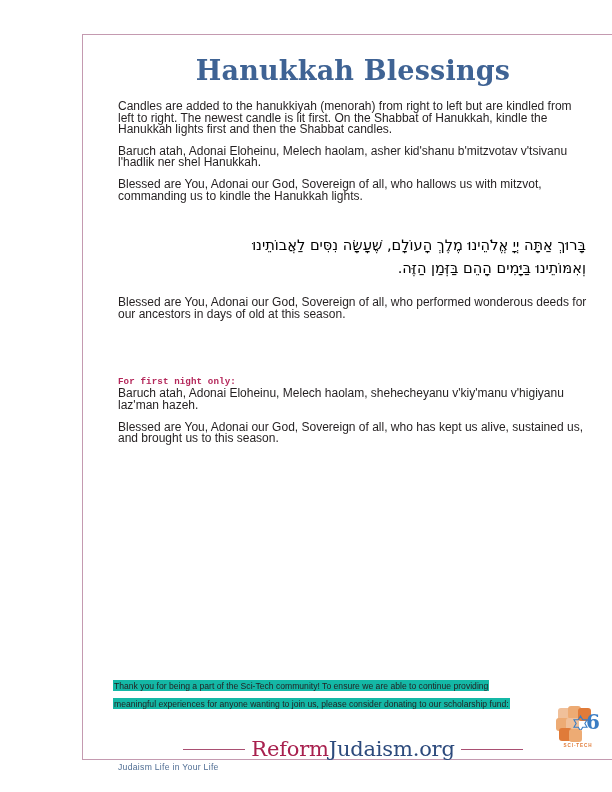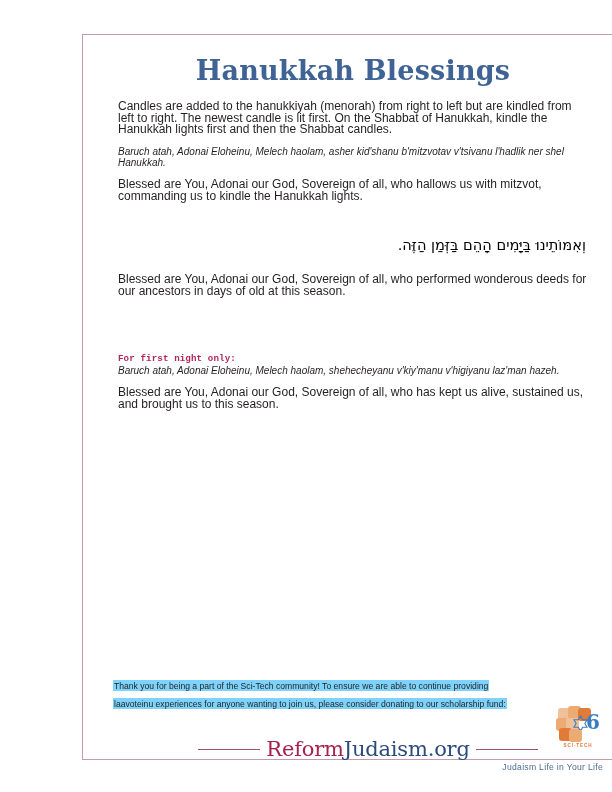--- a/index.html
+++ b/index.html
@@ -81,23 +81,22 @@
     font-size: 14.6px;
     line-height: 23px;
     color: #000000;
     margin: 0;
     padding-right: 2px;
   }
   .hebrew-wrap { margin-top: 9px; margin-bottom: 8px; }
 
   
   .translit {
-    font-size: 10px;
+    font-size: 12px;
     line-height: 11.6px;
-    font-style: italic;
     color: #231f20;
     margin: 0;
   }
 
   
   .firstnight {
     font-family: Liberation Mono, monospace;
     font-weight: bold;
     font-size: 9.2px;
     line-height: 12px;
@@ -108,37 +107,37 @@
 
   
   .callout-zone {
     position: absolute;
     left: 66px;
     top: 674px;
     width: 430px;
   }
   .callout-text {
     display: inline;
-    background: #7dd3fc;
+    background: #14b8a6;
     font-size: 8.6px;
     line-height: 11.3px;
     color: #231f20;
     box-decoration-break: clone;
     -webkit-box-decoration-break: clone;
     padding: 0.5px 1px;
   }
   .callout-line { margin: 0 0 0 0; }
 
   
   .rj-block {
     position: absolute;
-    left: 86px;
+    left: 71px;
     top: 738px;
     width: 470px;
-    text-align: right;
+    text-align: left;
   }
   .rj-row {
     display: flex;
     align-items: center;
     justify-content: center;
     gap: 6px;
   }
   .rj-rule {
     height: 1px;
     background: #a94f72;
@@ -248,38 +247,39 @@
       <p class="para">Candles are added to the hanukkiyah (menorah) from right to left but are kindled from left to right. The newest candle is lit first. On the Shabbat of Hanukkah, kindle the Hanukkah lights first and then the Shabbat candles.</p>
       <div class="gap-10"></div>
     </div>
 
     <p class="translit">Baruch atah, Adonai Eloheinu, Melech haolam, asher kid'shanu b'mitzvotav v'tsivanu l'hadlik ner shel Hanukkah.</p>
     <div class="gap-10"></div>
     <p class="para">Blessed are You, Adonai our God, Sovereign of all, who hallows us with mitzvot, commanding us to kindle the Hanukkah lights.</p>
 
     <div class="gap-22"></div>
     <div class="hebrew-wrap">
+      <p class="hebrew">בָּרוּךְ אַתָּה יְיָ אֱלֹהֵינוּ מֶלֶךְ הָעוֹלָם, שֶׁעָשָׂה נִסִּים לַאֲבוֹתֵינוּ</p>
       <p class="hebrew">וְאִמּוֹתֵינוּ בַּיָּמִים הָהֵם בַּזְּמַן הַזֶּה.</p>
     </div>
     <div class="gap-10"></div>
     <p class="para">Blessed are You, Adonai our God, Sovereign of all, who performed wonderous deeds for our ancestors in days of old at this season.</p>
 
     <div class="gap-28"></div>
     <div class="gap-28"></div>
     <p class="firstnight">For first night only:</p>
 
     <p class="translit">Baruch atah, Adonai Eloheinu, Melech haolam, shehecheyanu v'kiy'manu v'higiyanu laz'man hazeh.</p>
     <div class="gap-10"></div>
     <p class="para">Blessed are You, Adonai our God, Sovereign of all, who has kept us alive, sustained us, and brought us to this season.</p>
 
   </div>
 
   <div class="callout-zone">
     <p class="callout-line"><span class="callout-text">Thank you for being a part of the Sci-Tech community! To ensure we are able to continue providing</span></p>
-    <p class="callout-line"><span class="callout-text">laavoteinu experiences for anyone wanting to join us, please consider donating to our scholarship fund:</span></p>
+    <p class="callout-line"><span class="callout-text">meaningful experiences for anyone wanting to join us, please consider donating to our scholarship fund:</span></p>
   </div>
 
   <div class="scitech">
     <div class="scitech-mark">
       <span class="hexdot light" style="left:2px;  top:2px;"></span>
       <span class="hexdot pale" style="left:12px; top:0px;"></span>
       <span class="hexdot" style="left:22px; top:2px;"></span>
       <span class="hexdot pale" style="left:0px;  top:12px;"></span>
       <span class="hexdot light" style="left:10px; top:12px;"></span>
       <span class="hexdot" style="left:3px;  top:22px;"></span>

